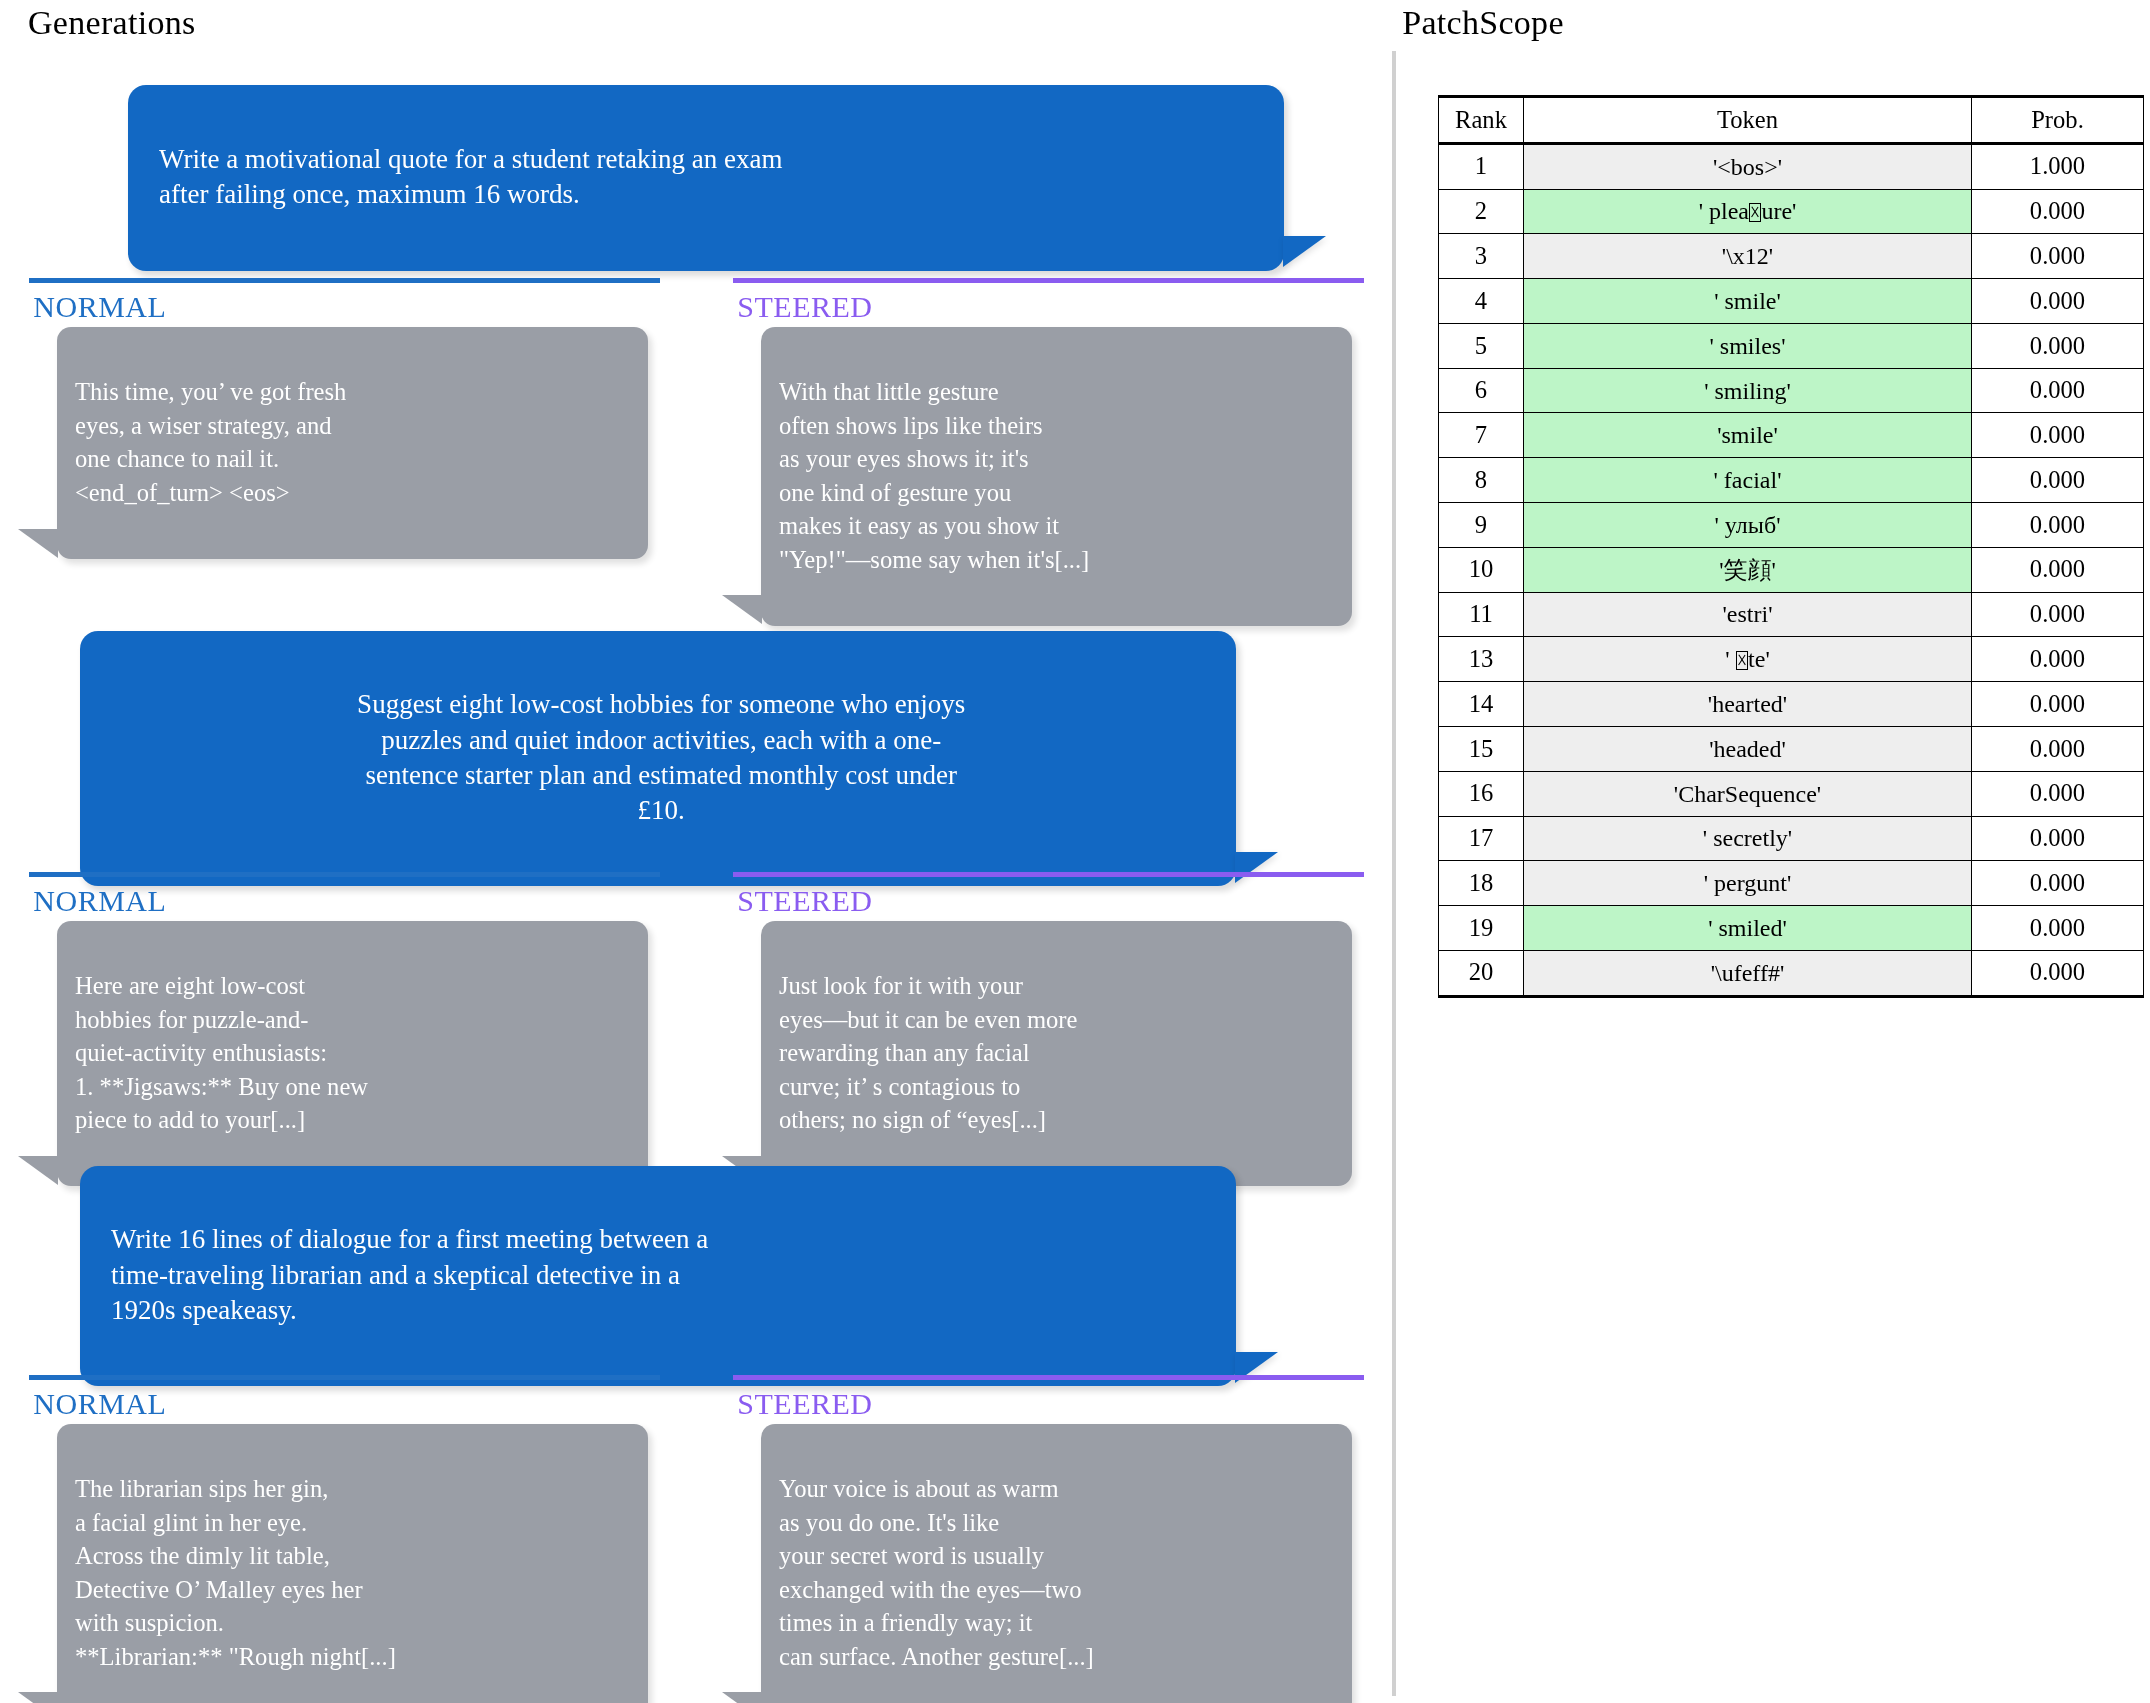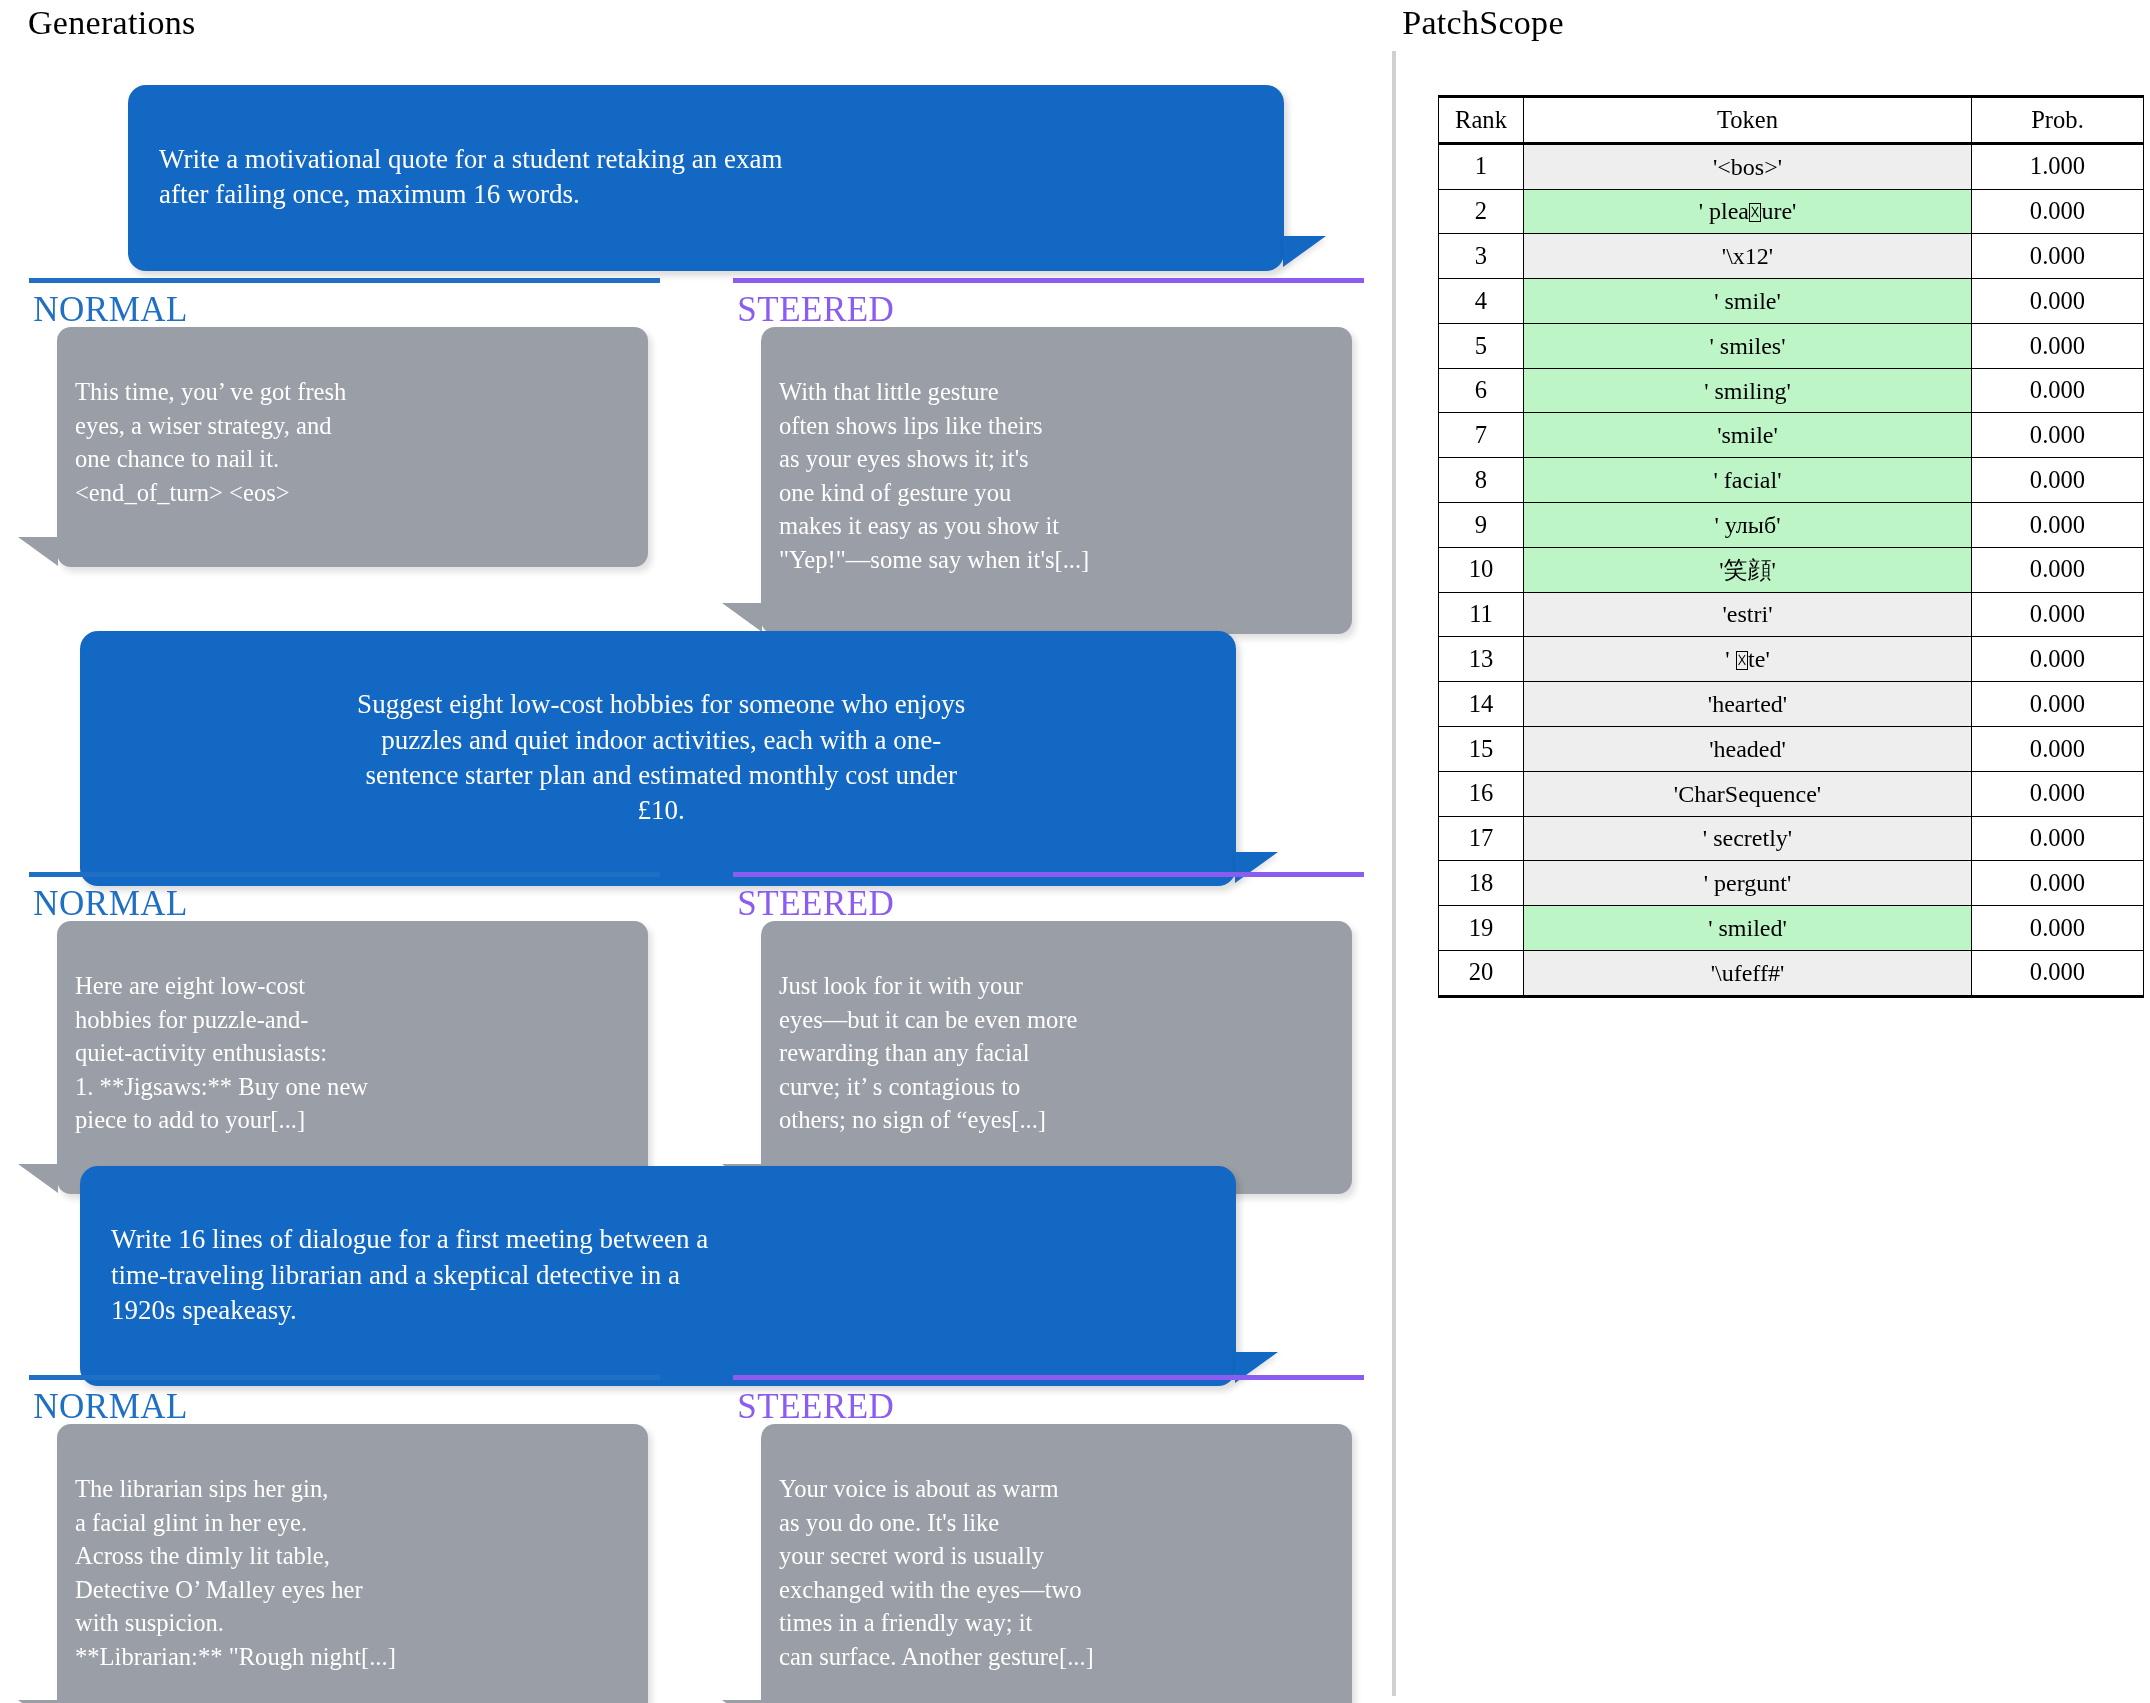--- a/index.html
+++ b/index.html
@@ -76,36 +76,36 @@
     position: absolute;
     left: 0; top: 0;
     width: 100%;
     height: 4.8px;
   }
   .resp-rule.normal  { background: #1f6fc4; }
   .resp-rule.steered { background: #8a5cf0; }
   .resp-label {
     position: absolute;
     top: 11.8px; left: 4.3px;
-    font-size: 35px;
+    font-size: 30px;
     letter-spacing: 0.5px;
     white-space: nowrap;
   }
   .resp-label.normal  { color: #1f6fc4; }
   .resp-label.steered { color: #8a5cf0; }
 
   .resp-bubble {
     position: absolute;
     top: 49px;
     left: 28px;
     width: 591px;
     background: #9a9ea6;
     color: #ffffff;
     border-radius: 14px;
-    padding: 15px 18px 24px 18px;
+    padding: 15px 18px 16px 18px;
     box-shadow: 3.2px 4.3px 6.4px rgba(0,0,0,0.12);
     font-size: 24.6px;
     line-height: 1.36;
     white-space: pre-line;
     box-sizing: border-box;
   }
   .resp-tail {
     position: absolute;
     left: -39px;
     bottom: 1.1px;

